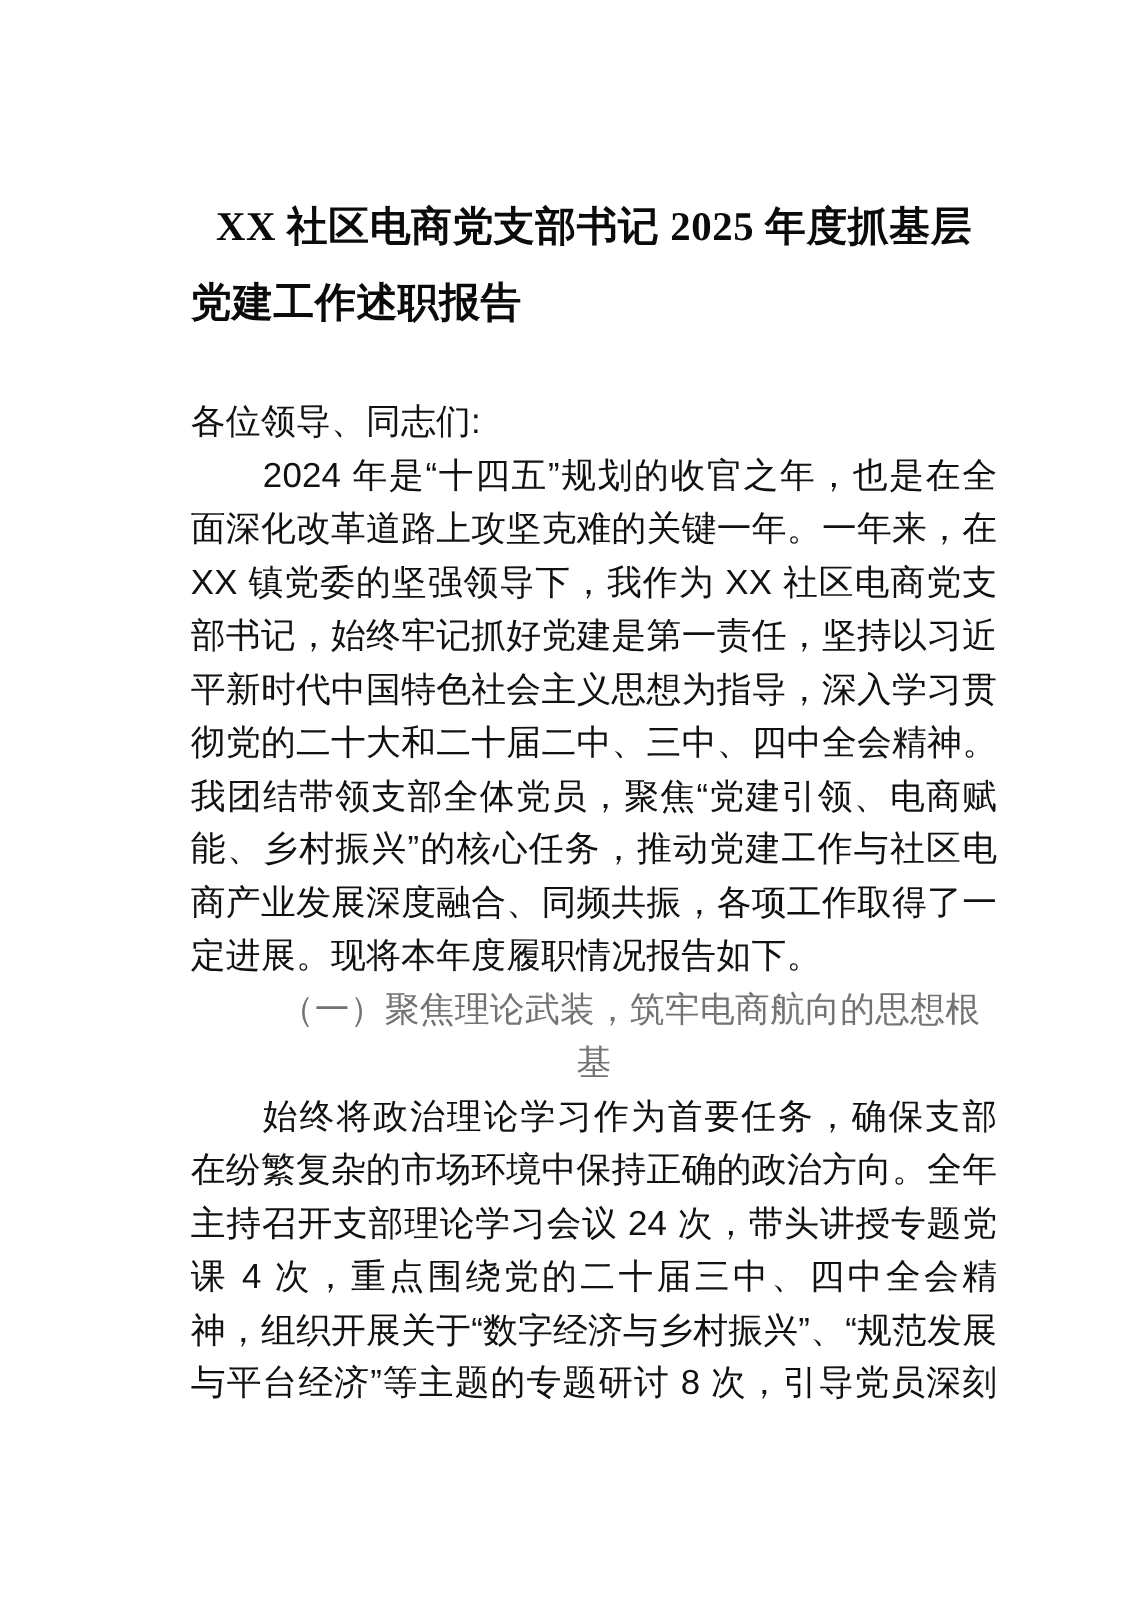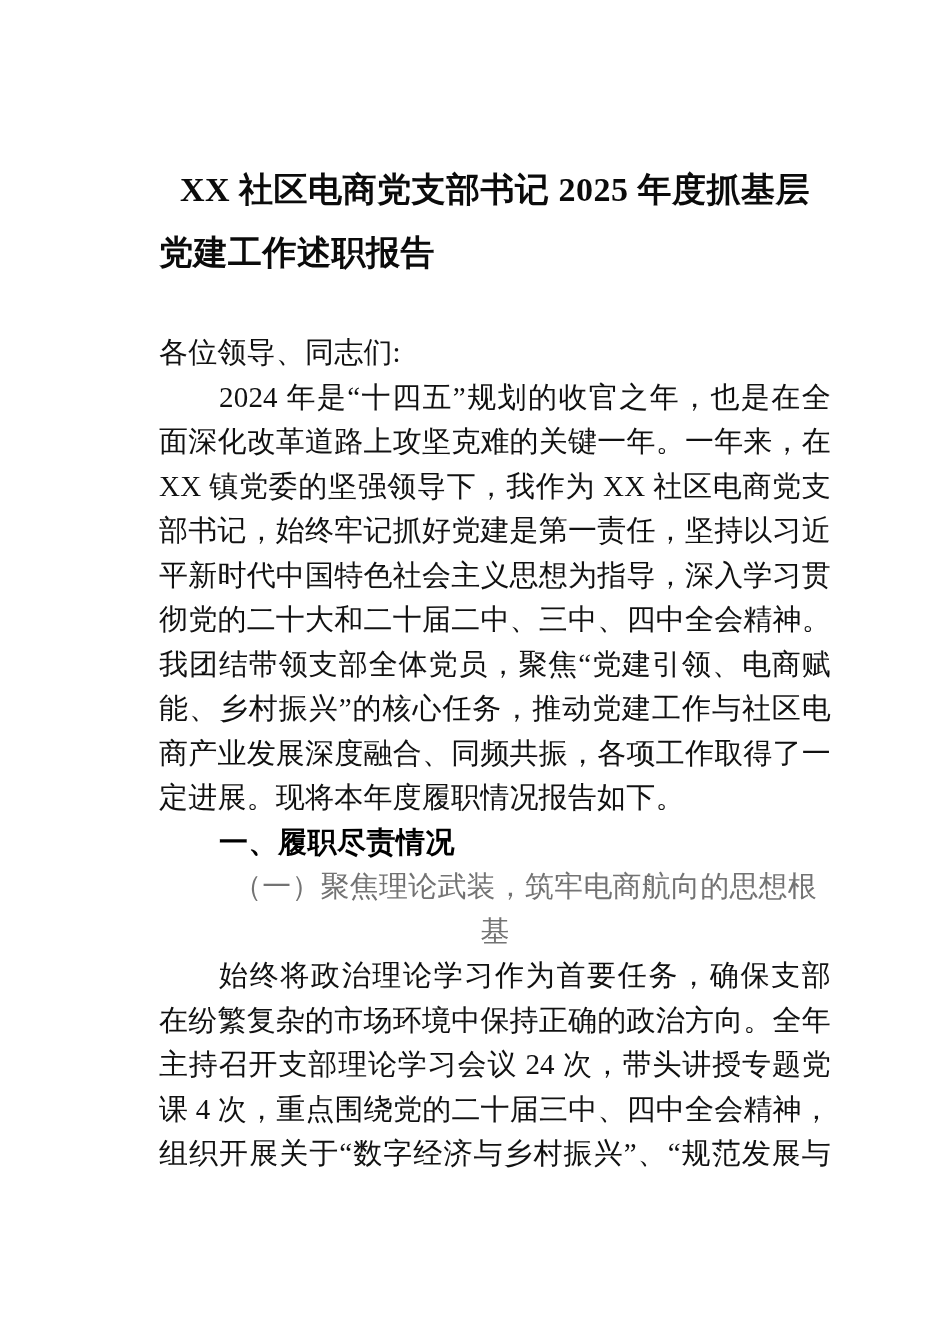--- a/index.html
+++ b/index.html
@@ -52,21 +52,21 @@
     text-align: left;
   }
 
   
   .body-block {
     margin-top: 46px;
   }
 
   p.para {
     margin: 0;
-    font-family: Liberation Serif, serif;
+    font-family: Liberation Sans, sans-serif;
     font-size: 29px;
     line-height: 44.5px;
     text-align: justify;
     text-align-last: left;
     text-justify: inter-character;
     color: #111111;
     letter-spacing: 0.2px;
   }
 
   p.salutation {
@@ -126,21 +126,20 @@
       <span class="tline l1">XX 社区电商党支部书记 2025 年度抓基层</span>
       <span class="tline l2">党建工作述职报告</span>
     </h1>
 
     <div class="body-block">
 
       <p class="para salutation">各位领导、同志们:</p>
 
       <p class="para indent2">2024 年是“十四五”规划的收官之年，也是在全面深化改革道路上攻坚克难的关键一年。一年来，在 XX 镇党委的坚强领导下，我作为 XX 社区电商党支部书记，始终牢记抓好党建是第一责任，坚持以习近平新时代中国特色社会主义思想为指导，深入学习贯彻党的二十大和二十届二中、三中、四中全会精神。我团结带领支部全体党员，聚焦“党建引领、电商赋能、乡村振兴”的核心任务，推动党建工作与社区电商产业发展深度融合、同频共振，各项工作取得了一定进展。现将本年度履职情况报告如下。</p>
 
-      <h2 class="h-level1">一、履职尽责情况</h2>
 
       <h3 class="h-level2">（一）聚焦理论武装，筑牢电商航向的思想根基</h3>
 
       <p class="para indent2">始终将政治理论学习作为首要任务，确保支部在纷繁复杂的市场环境中保持正确的政治方向。全年主持召开支部理论学习会议 24 次，带头讲授专题党课 4 次，重点围绕党的二十届三中、四中全会精神，组织开展关于“数字经济与乡村振兴”、“规范发展与平台经济”等主题的专题研讨 8 次，引导党员深刻领会国家关于全面深化改革的战略部署，特别</p>
 
     </div>
   </div>
 
   <div class="page-number">1</div>
 

